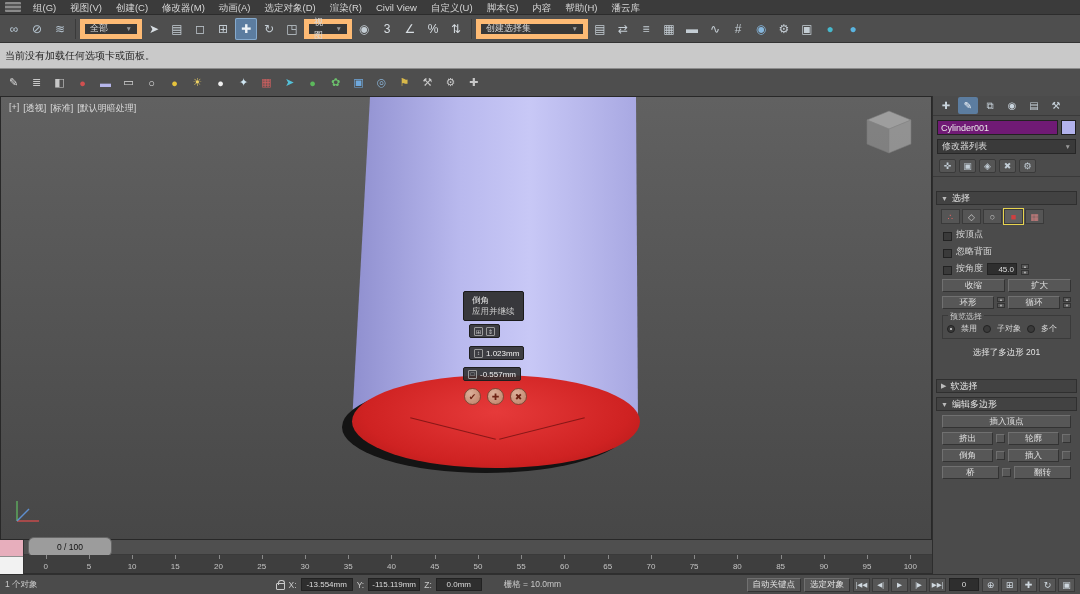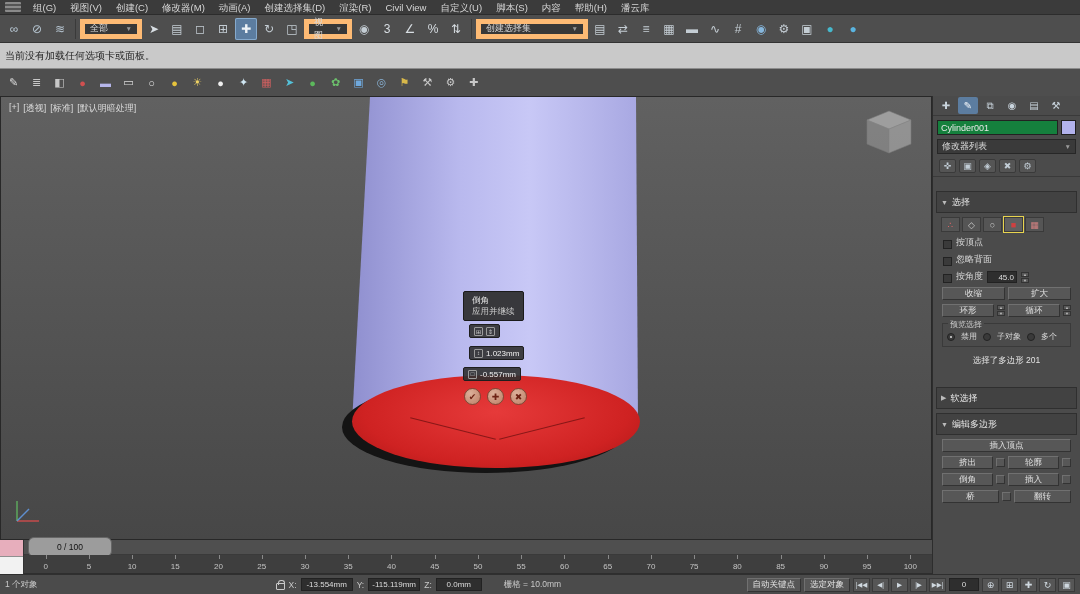--- a/index.html
+++ b/index.html
@@ -44,33 +44,33 @@
 .wx .b1{position:absolute;left:0;top:0;width:26px;height:21px;background:#fff;border-radius:50%}
 .wx .b2{position:absolute;right:3px;bottom:3px;width:18px;height:15px;background:#fff;border-radius:50%}
 .wx .e{position:absolute;width:3px;height:3px;border-radius:50%;background:#4a4a4a;z-index:2}
 
 
 #cpanel{position:absolute;left:932px;top:96px;width:148px;height:478px;background:#4b4b4b;border-left:1px solid #2d2d2d;color:#d8d8d8;font-size:9px;overflow:hidden}
 .cp-tabs{display:flex;height:20px;align-items:center;gap:2px;padding:0 3px;border-bottom:1px solid #3a3a3a}
 .cp-tab{width:20px;height:17px;display:flex;align-items:center;justify-content:center;font-size:10px;color:#c9d4dd;border-radius:2px}
 .cp-tab.on{background:#5c7da0;color:#f2f6fa}
 .namerow{display:flex;align-items:center;gap:3px;padding:4px 4px 2px}
-.namefield{flex:1;height:15px;background:#15803d;border:1px solid #222;display:flex;align-items:center;padding:0 3px;color:#e8e8e8}
+.namefield{flex:1;height:15px;background:#701a75;border:1px solid #222;display:flex;align-items:center;padding:0 3px;color:#e8e8e8}
 .swatch{width:15px;height:15px;background:#b2b2ec;border:1px solid #1f1f1f}
 .modlist{margin:2px 4px;height:15px;background:#3a3a3a;border:1px solid #272727;display:flex;align-items:center;justify-content:space-between;padding:0 4px}
 .modlist .arr{font-size:6.5px;color:#9a9a9a}
 .stack{margin:2px 4px;height:78px;background:#323232;border:1px solid #242424}
 .stackrow{height:14px;display:flex;align-items:center;gap:3px;padding:0 3px;background:#6e6b2f;color:#fff}
 .stackrow .sarr{font-size:7px;color:#e0e0e0}
 .stackrow .sic{margin-left:auto;width:10px;height:10px;border:1px solid #bbb;font-size:7px;display:flex;align-items:center;justify-content:center;background:#555}
 .stacktools{display:flex;align-items:center;gap:3px;padding:3px 6px;border-bottom:1px solid #3a3a3a}
 .sticon{width:17px;height:14px;display:flex;align-items:center;justify-content:center;font-size:9px;color:#c2cdd6;background:#555;border:1px solid #3a3a3a;border-radius:2px}
 .rollout{margin:4px 3px 0}
 .rollout.gap{margin-top:16px}
-.rohead{height:22px;background:#424242;border:1px solid #2f2f2f;display:flex;align-items:center;gap:4px;padding:0 4px;color:#e4e4e4}
+.rohead{height:14px;background:#424242;border:1px solid #2f2f2f;display:flex;align-items:center;gap:4px;padding:0 4px;color:#e4e4e4}
 .rohead .car{font-size:7px;color:#bbb}
 .robody{padding:4px 2px 2px;display:flex;flex-direction:column;gap:4px}
 .sorow{display:flex;gap:2px;padding-left:3px}
 .soicon{width:19px;height:15px;background:#555;border:1px solid #3a3a3a;display:flex;align-items:center;justify-content:center;font-size:9px}
 .soicon.on{box-shadow:0 0 0 1px #e8d44f;background:#606060}
 .cbrow{display:flex;align-items:flex-end;gap:4px;padding-left:5px}
 .cb{width:9px;height:9px;background:#3a3a3a;border:1px solid #222;flex:0 0 auto}
 .numfield{width:30px;height:12px;background:#2e2e2e;border:1px solid #222;font-size:8px;color:#ddd;display:flex;align-items:center;justify-content:flex-end;padding:0 2px}
 .spin{display:flex;flex-direction:column;gap:1px}
 .spin i{width:8px;height:5px;background:#585858;border:1px solid #333;font-style:normal;font-size:4px;line-height:3px;color:#bbb;text-align:center}
@@ -112,21 +112,21 @@
 
   <div class="menubar">
     <div class="hamb"></div>
     <div style="display:flex">
 
     <span class="mi">组(G)</span>
         <span class="mi">视图(V)</span>
         <span class="mi">创建(C)</span>
         <span class="mi">修改器(M)</span>
         <span class="mi">动画(A)</span>
-        <span class="mi">创建选择集(D)</span>
+        <span class="mi">选定对象(D)</span>
         <span class="mi">渲染(R)</span>
         <span class="mi">Civil View</span>
         <span class="mi">自定义(U)</span>
         <span class="mi">脚本(S)</span>
         <span class="mi">内容</span>
         <span class="mi">帮助(H)</span>
         <span class="mi">潘云库</span>
       </div>
   </div>
 

